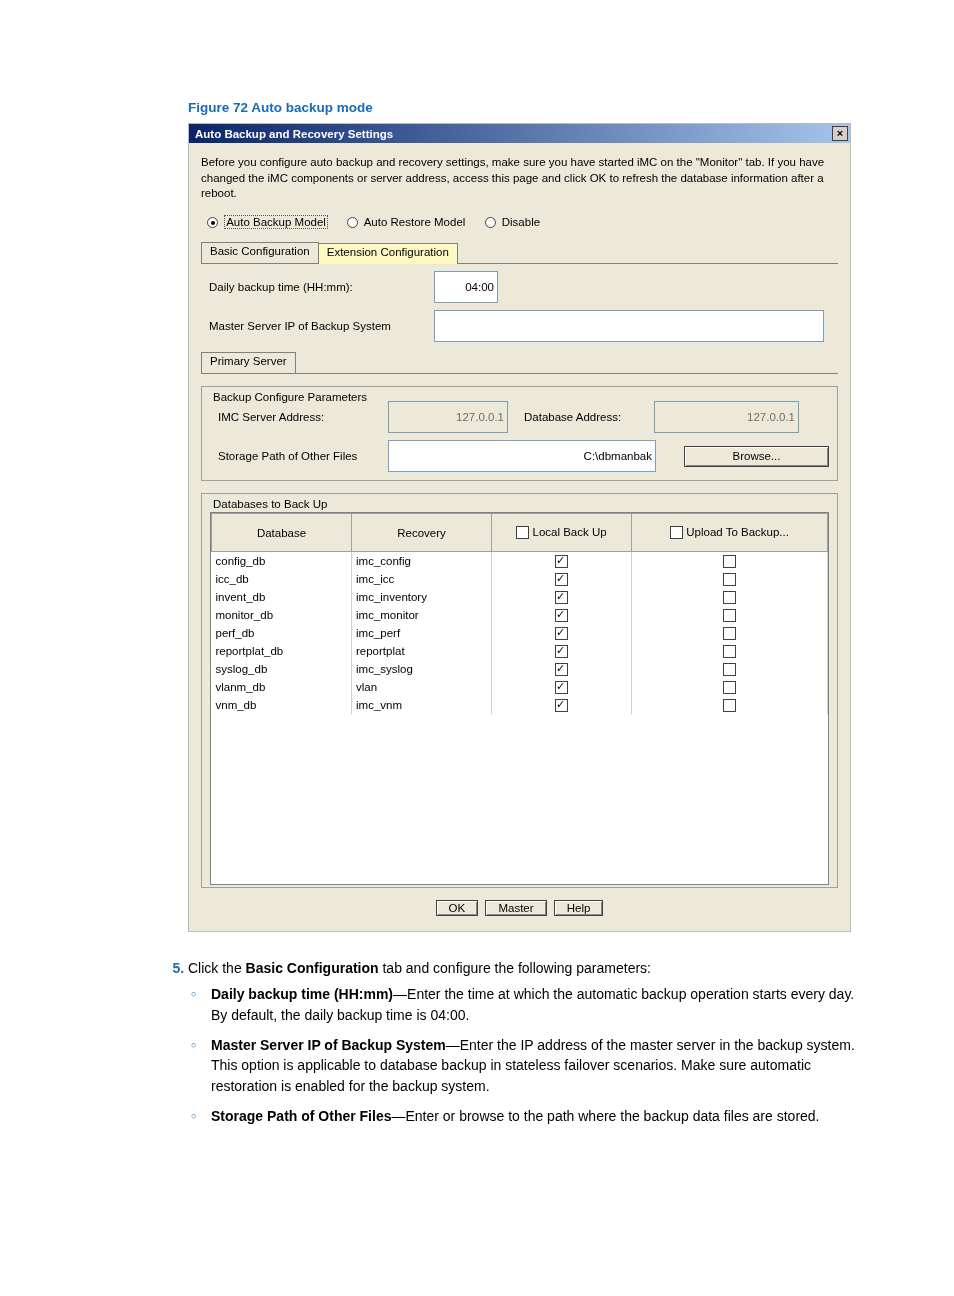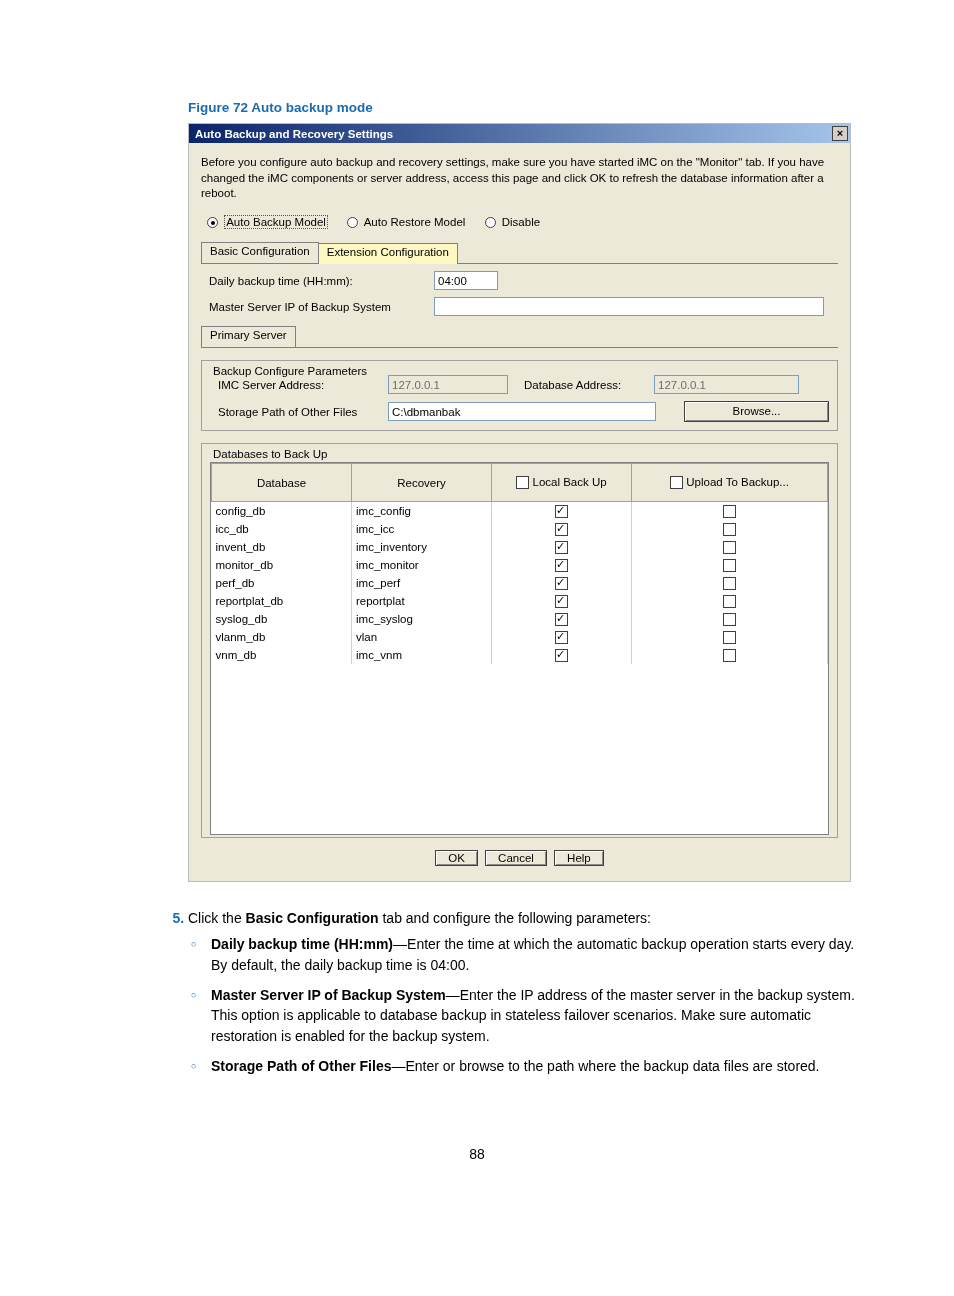--- a/index.html
+++ b/index.html
@@ -107,24 +107,25 @@
   .formrow {
     display:flex;
     align-items:center;
     margin-top:7px;
     margin-left:8px;
   }
   .formrow .lbl { width: 225px; }
   .txtinput {
     border:1px solid #7f9db9;
     background:#fff;
-    height:19px;
+    height:32px;
     padding:1px 3px;
     font-family:inherit;
     font-size:11.5px;
+    text-align:right;
   }
   .txtinput.disabled { background:#ece9d8; color:#6d6d6d; }
   .subtabstrip {
     display:flex;
     border-bottom:1px solid #808080;
     height:22px;
     margin-top:10px;
   }
   .groupbox {
     border:1px solid #a0a0a0;
@@ -377,34 +378,33 @@
                   <td class="td-center"><span class="cb checked"></span></td>
                   <td class="td-center"><span class="cb"></span></td>
                 </tr>
               </tbody>
           </table>
         </div>
       </div>
 
       <div class="btnrow">
         <span class="btn">OK</span>
-        <span class="btn">Cancel</span>
+        <span class="btn">Master</span>
         <span class="btn">Help</span>
       </div>
     </div>
   </div>
 
   <div class="post-text">
     <ol start="5">
       <li>
         <span>Click the </span><b>Basic Configuration</b><span> tab and configure the following parameters:</span>
       </li>
     </ol>
     <ul class="bullets" id="step5-items">
         <li><b>Daily backup time (HH:mm)</b><span>—Enter the time at which the automatic backup operation starts every day. By default, the daily backup time is 04:00.</span></li>
         <li><b>Master Server IP of Backup System</b><span>—Enter the IP address of the master server in the backup system. This option is applicable to database backup in stateless failover scenarios. Make sure automatic restoration is enabled for the backup system.</span></li>
         <li><b>Storage Path of Other Files</b><span>—Enter or browse to the path where the backup data files are stored.</span></li>
       </ul>
   </div>
 
-  <div class="page-num">88</div>
 
 </div>
 
 </body></html>

